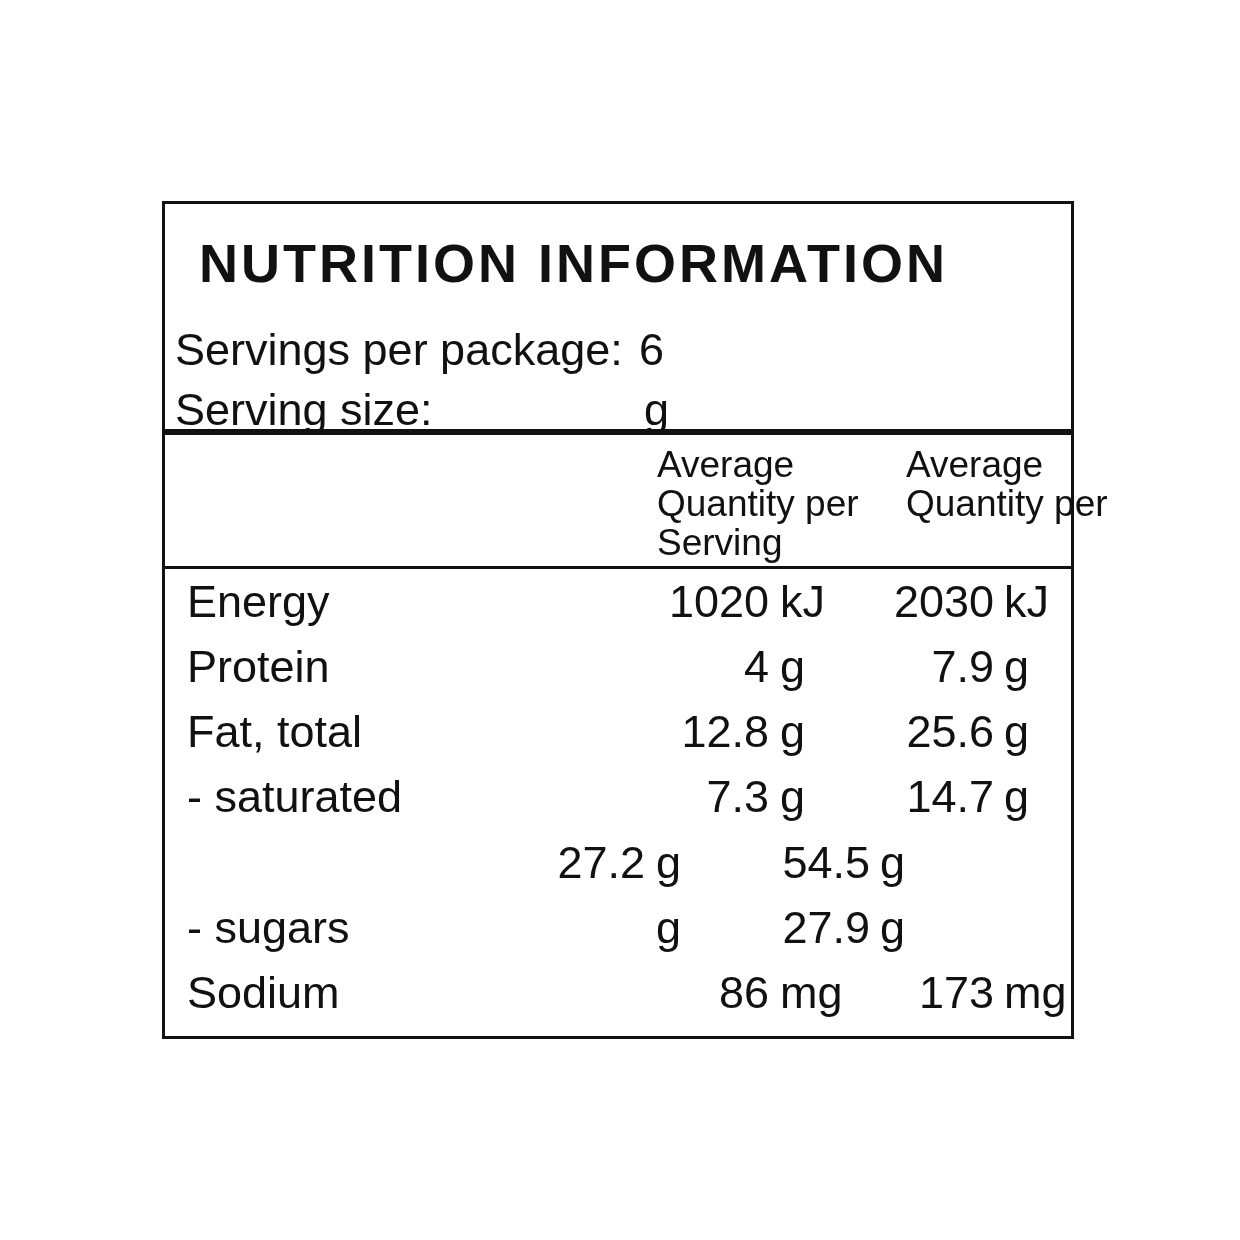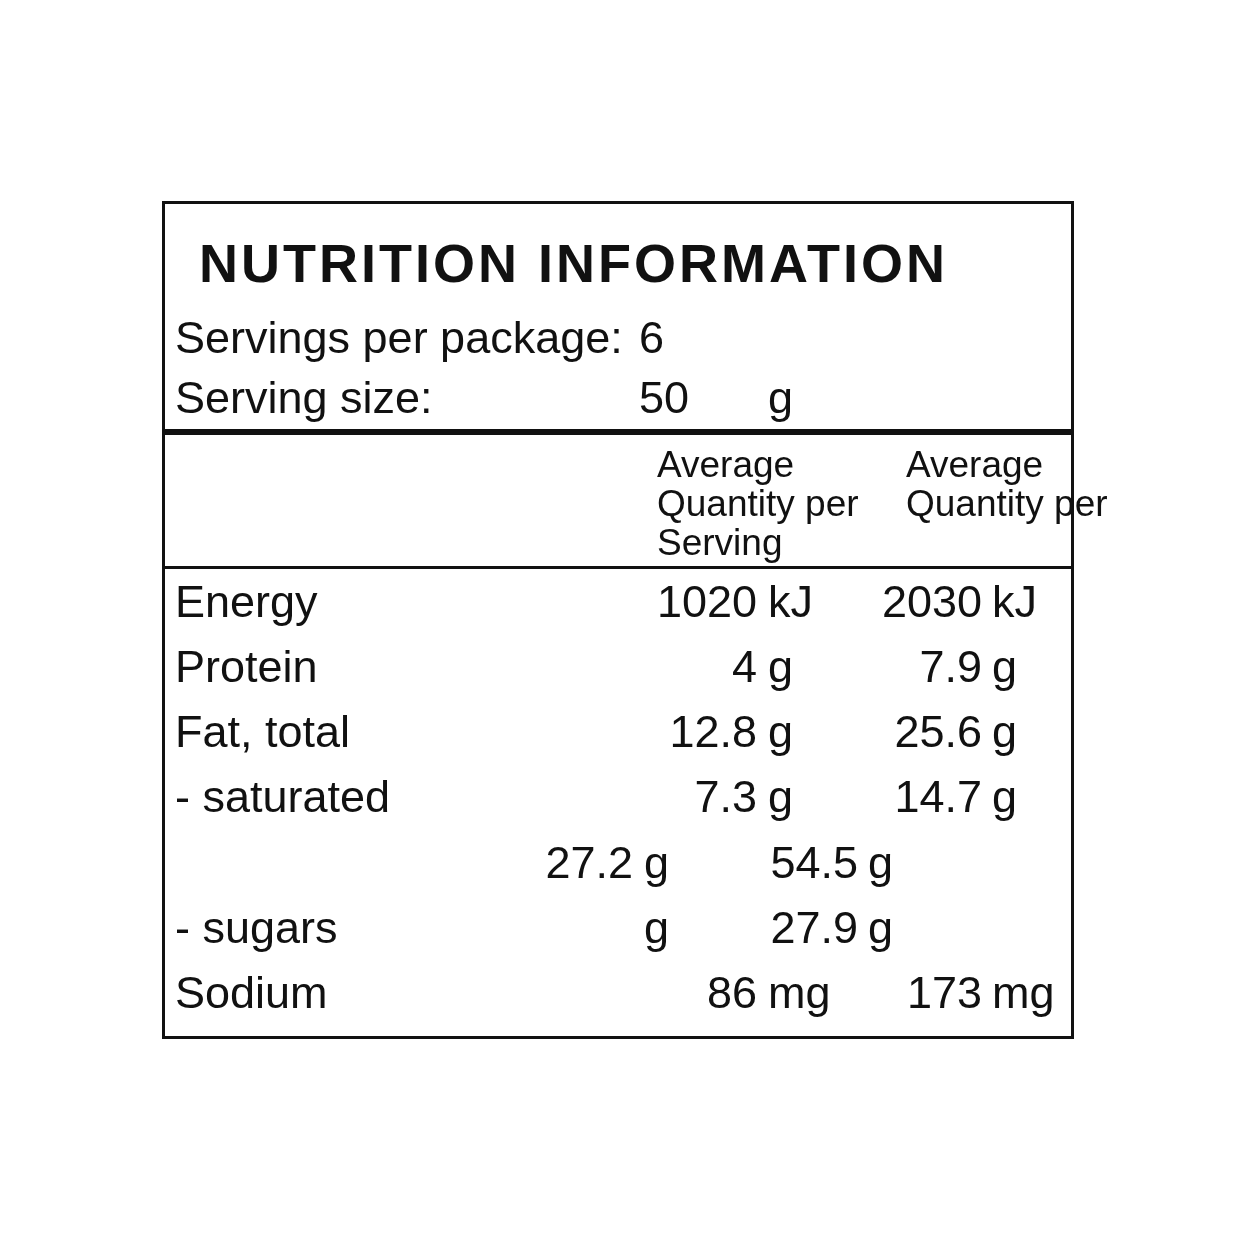--- a/index.html
+++ b/index.html
@@ -35,21 +35,21 @@
   }
 
   
   .grid-row {
     display: grid;
     grid-template-columns: 468px 124px 101px 124px 89px;
     align-items: center;
   }
 
   .serving-line { height: 60px; font-size: 45px; }
-  .serving-line.first { margin-top: 16px; }
+  .serving-line.first { margin-top: 28px; }
   .serving-line .lbl { padding-left: 10px; white-space: nowrap; }
   .serving-line .val { padding-left: 6px; }
   .serving-line .unit { padding-left: 11px; }
 
   
   .header-section {
     height: 134px;
     border-bottom: 3px solid #111111;
     display: grid;
     grid-template-columns: 468px 225px 213px;
@@ -61,20 +61,21 @@
     line-height: 39px;
     white-space: nowrap;
   }
   .col-header span { display: block; }
 
   
   .rows-section {
     height: 457px;
     display: grid;
     grid-template-rows: repeat(7, 1fr);
+    margin-left: 12px;
   }
   .nutrient-row { font-size: 45px; }
   .nutrient-row .lbl { padding-left: 10px; white-space: nowrap; }
   .nutrient-row .num { text-align: right; white-space: nowrap; }
   .nutrient-row .unit { padding-left: 11px; white-space: nowrap; }
   .nutrient-row .unit.u2 { padding-left: 10px; }
 </style>
 </head>
 <body>
 
@@ -87,21 +88,20 @@
       <div class="grid-row serving-line first">
         <div class="lbl">Servings per package:</div>
         <div class="val">6</div>
         <div></div>
           <div></div>
           <div></div>
       </div>
 
       <div class="grid-row serving-line">
         <div class="lbl">Serving size:</div>
-        <div class="val">50</div>
         <div class="unit">g</div>
         <div></div>
           <div></div>
       </div>
     </div>
 
     <div class="header-section">
       <div></div>
       <div class="col-header">
         <span>Average</span>

